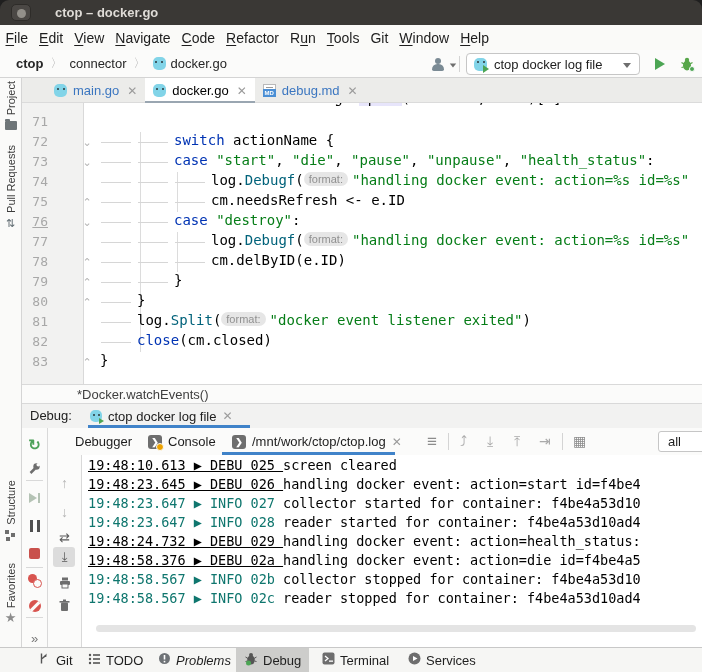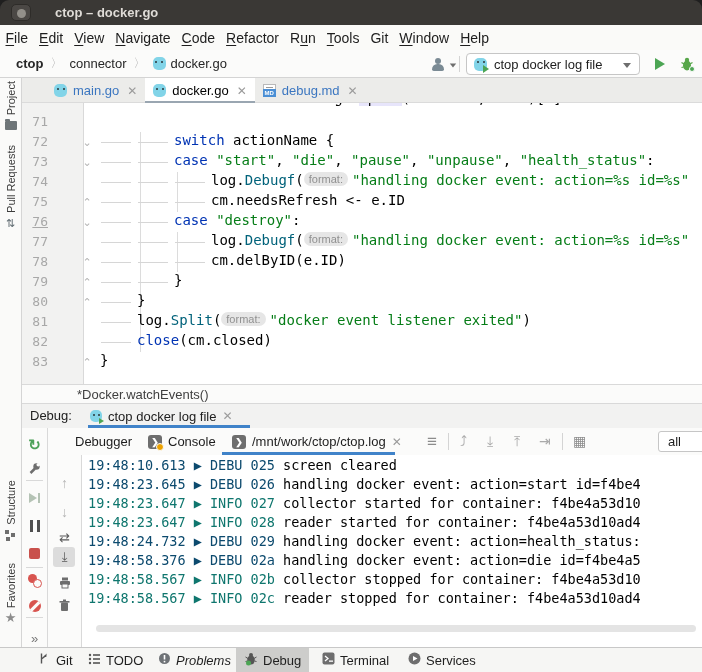--- a/index.html
+++ b/index.html
@@ -93,21 +93,21 @@
 
 
 .col1 { position:absolute; left:22px; top:428px; width:26px; height:219px; background:#fbfbfa; border-right:1px solid #d9d9d9; }
 .col2 { position:absolute; left:48px; top:455px; width:34px; height:192px; background:#fbfbfa; border-right:1px solid #d9d9d9; }
 .ticon { position:absolute; left:0; width:100%; text-align:center; }
 .hdiv { position:absolute; left:4px; right:4px; height:1px; background:#d9d9d9; }
 
 
 .console { position:absolute; left:82px; top:455px; width:620px; height:192px; background:#fff; overflow:hidden; }
 .clogline { position:absolute; left:6px; height:19px; line-height:19px; font:13.5px "DejaVu Sans Mono",monospace; white-space:pre; color:#000; }
-.clogline .pfx.debug { color:#0c4a6e; }
+.clogline .pfx.debug { color:#000000;text-decoration:underline; }
 .clogline .pfx.info { color:#0f766e; }
 .hscroll { position:absolute; left:14px; top:170px; width:600px; height:7px; background:#e4e4e4; border-radius:4px; }
 
 
 .statusbar { position:absolute; left:0; top:647px; width:702px; height:25px; background:#f6f6f4; border-top:1px solid #c8c8c8; }
 .sitem { position:absolute; top:0; height:24px; display:flex; align-items:center; gap:5px; font-size:13px; color:#1f1f1f; padding:0 8px; }
 .sitem.active { background:#cdcdcb; }
 
 
 .stopbox { width:11px; height:11px; background:#c9514c; border-radius:2px; display:inline-block; }

